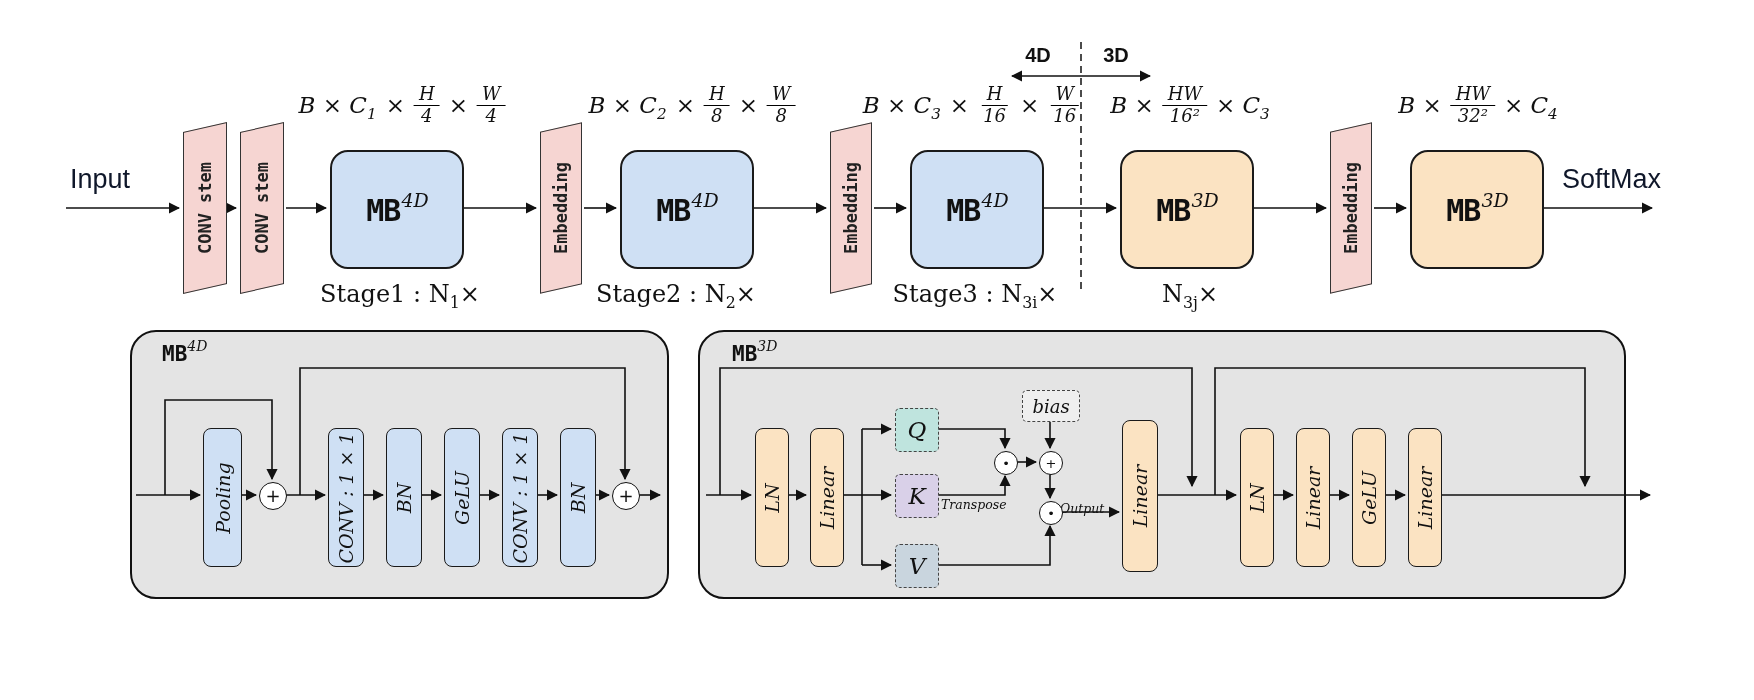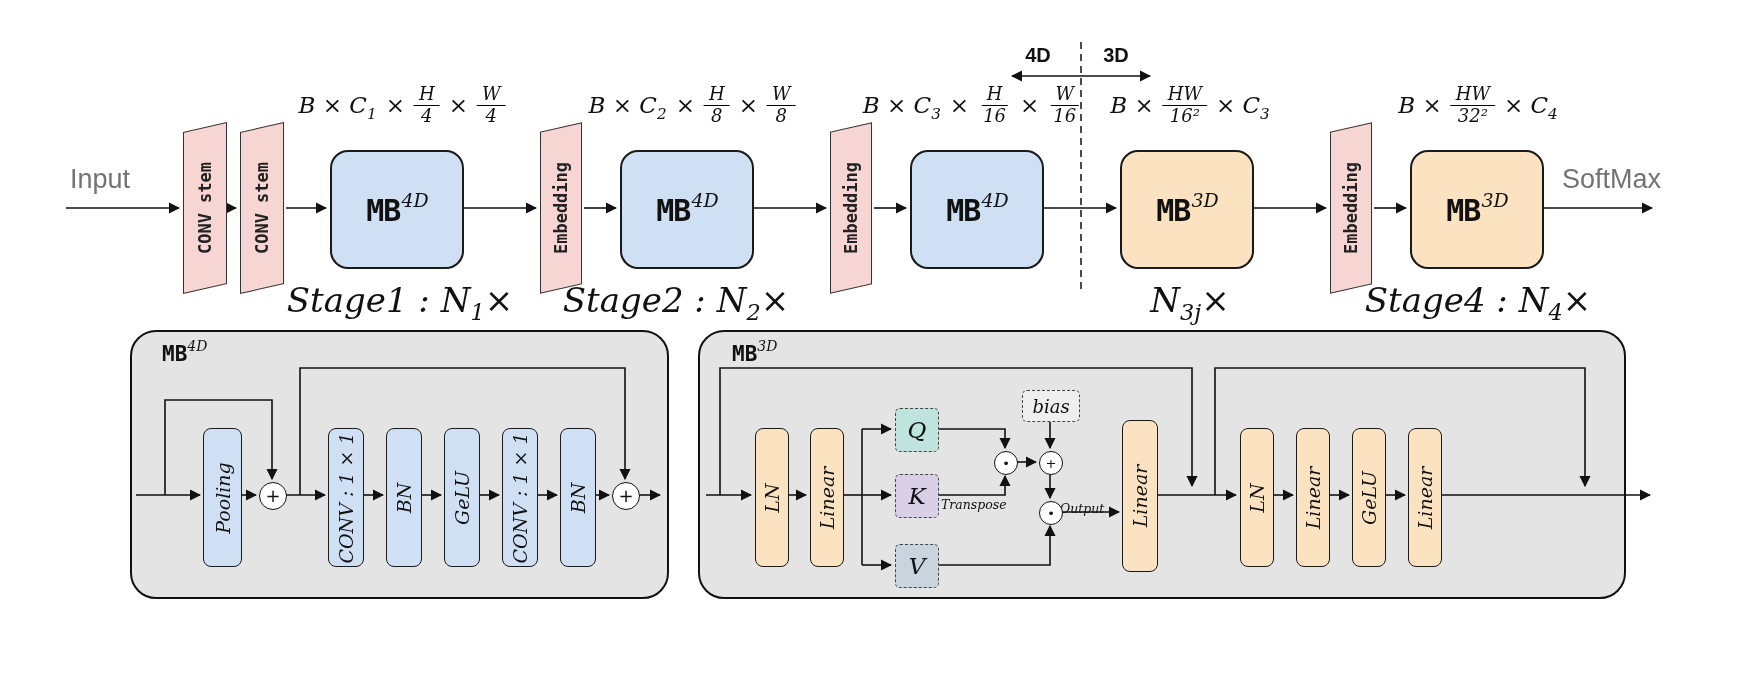--- a/index.html
+++ b/index.html
@@ -19,23 +19,23 @@
   .mbl sup{font-family:"DejaVu Serif",serif;font-style:italic;font-weight:normal;font-size:19px;
            letter-spacing:0;position:relative;top:-3px;left:1px;}
 
   
   .para{position:absolute;display:flex;align-items:center;justify-content:center;z-index:2;}
   .para-bg{position:absolute;inset:0;transform:skewY(-13deg);background:var(--pink);border:1.8px solid #333;}
   .plabel{position:relative;z-index:1;transform:rotate(-90deg);white-space:nowrap;
           font-family:"DejaVu Sans Mono",monospace;font-weight:bold;font-size:17px;color:#222;}
 
   
-  .iolabel{position:absolute;font-family:"Liberation Sans",sans-serif;font-size:27px;color:#737373;z-index:2;}
-  .stage{position:absolute;transform:translateX(-50%);white-space:nowrap;font-style:italic;
-         font-size:34px;z-index:2;}
+  .iolabel{position:absolute;font-family:"Liberation Sans",sans-serif;font-size:27px;color:#0f172a;z-index:2;}
+  .stage{position:absolute;transform:translateX(-50%);white-space:nowrap;
+         font-size:24px;z-index:2;}
   .stage sub{font-size:66%;line-height:0;}
   .dim{position:absolute;transform:translateX(-50%);display:flex;align-items:center;gap:9px;
        height:58px;font-style:italic;font-size:23px;white-space:nowrap;z-index:2;}
   .dim sub{font-size:66%;line-height:0;}
   .frac{display:inline-flex;flex-direction:column;align-items:center;font-size:18px;line-height:1.15;}
   .fnum{border-bottom:1.6px solid #000;padding:0 5px;text-align:center;}
   .fden{padding:0 5px;text-align:center;}
   .part-label{position:absolute;width:44px;text-align:center;font-family:"Liberation Sans",sans-serif;
               font-weight:bold;font-size:20px;z-index:2;}
 
@@ -169,25 +169,25 @@
   <div class="blk orangebg" style="left:1410px;top:150px;width:130px;height:115px">
     <span class="mbl"><span>MB</span><sup>3D</sup></span>
   </div>
 
   <div class="stage" style="left:400px;top:280px">
     <span>Stage1 : N</span><sub>1</sub><span>×</span>
   </div>
   <div class="stage" style="left:676px;top:280px">
     <span>Stage2 : N</span><sub>2</sub><span>×</span>
   </div>
+  <div class="stage" style="left:975px;top:280px">
+    <span>Stage3 : N</span><sub>3i</sub><span>×</span>
+  </div>
   <div class="stage" style="left:1190px;top:280px">
     <span>N</span><sub>3j</sub><span>×</span>
-  </div>
-  <div class="stage" style="left:1478px;top:280px">
-    <span>Stage4 : N</span><sub>4</sub><span>×</span>
   </div>
 
   <div class="dim" style="left:402px;top:76px">
     <span><span>B × C</span><sub>1</sub></span>
     <span>×</span>
     <span class="frac">
         <span class="fnum">H</span>
         <span class="fden">4</span>
       </span>
     <span>×</span>

